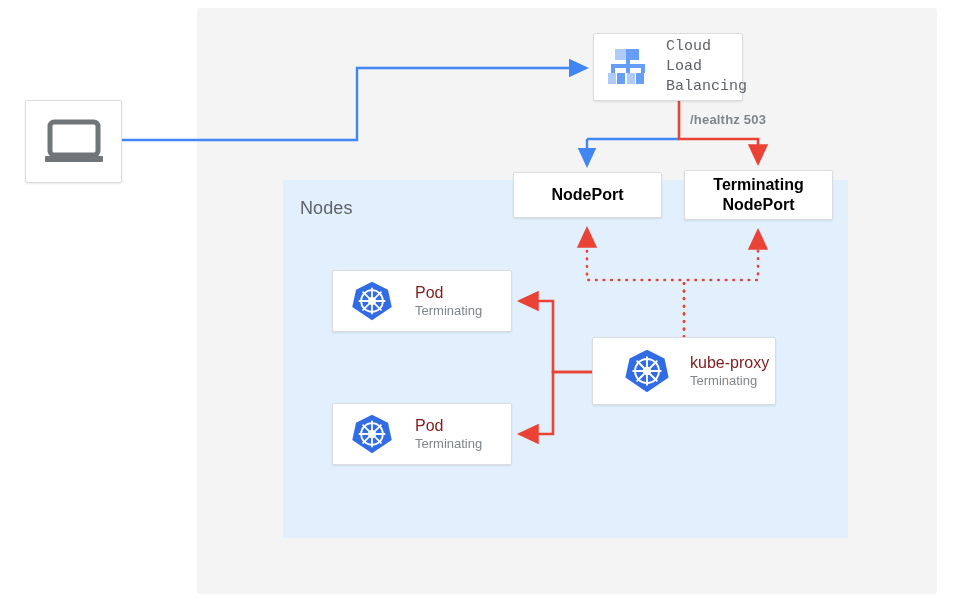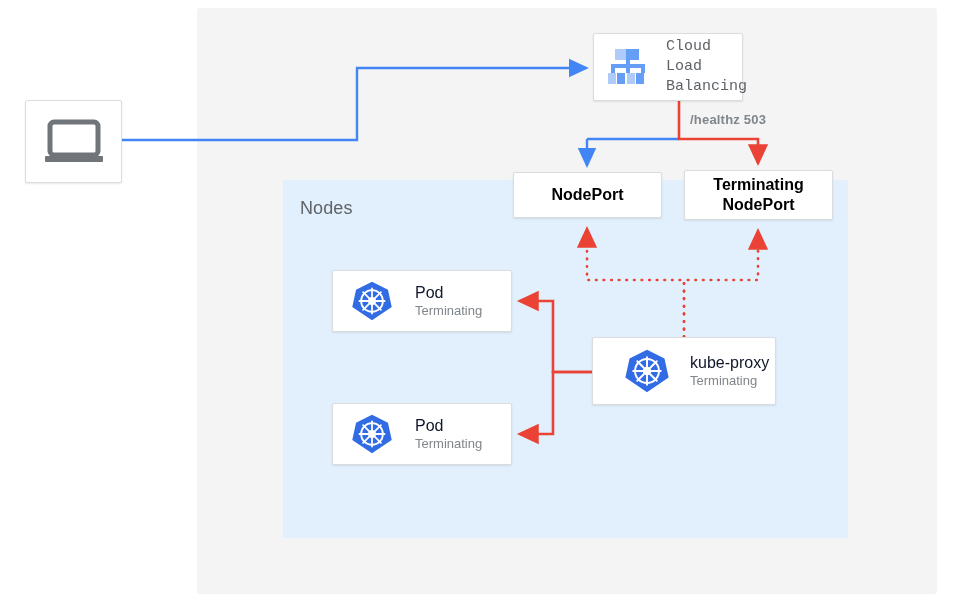--- a/index.html
+++ b/index.html
@@ -59,21 +59,21 @@
     box-sizing: border-box;
   }
   .txt-stack {
     display: flex;
     flex-direction: column;
     justify-content: center;
     line-height: 1.25;
   }
   .title-lg {
     font-size: 16px;
-    color: #0f172a;
+    color: #7f1d1d;
   }
   .sub-lg {
     font-size: 13px;
     color: #80868b;
   }
   .clb-title {
     font-size: 15px;
     color: #5f6368;
     line-height: 1.35;
   }

